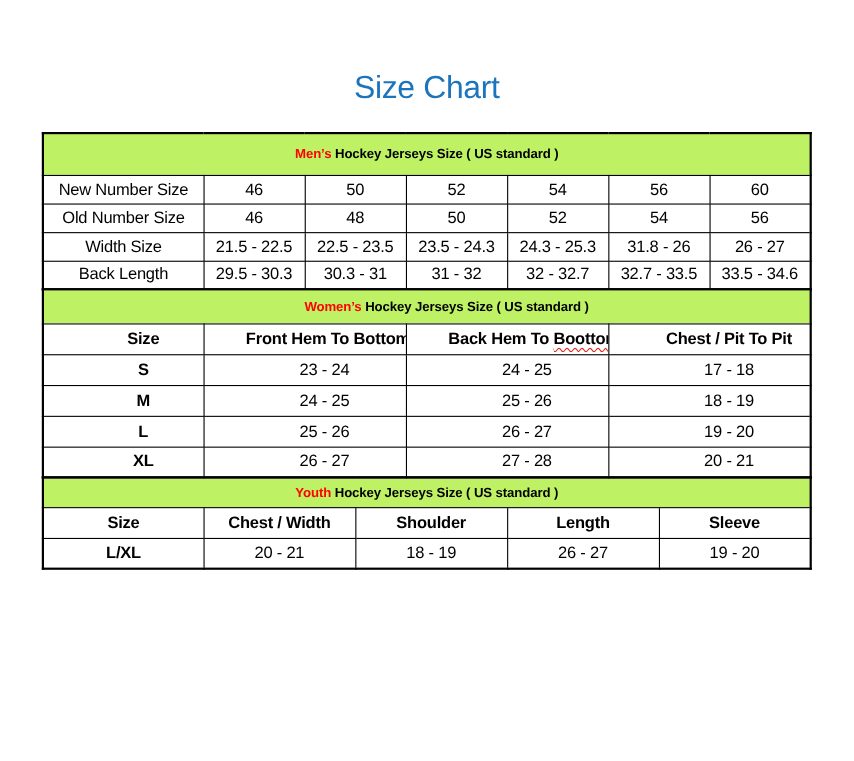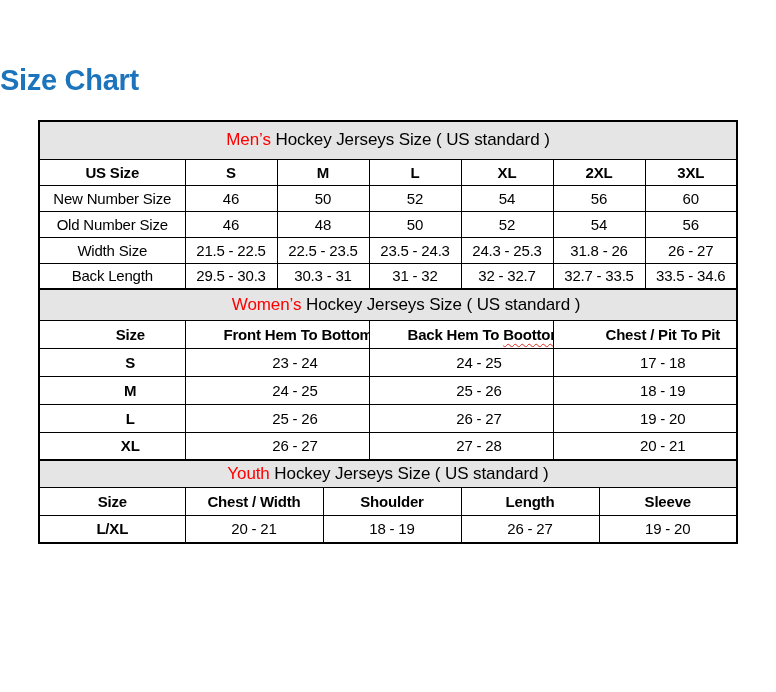--- a/index.html
+++ b/index.html
@@ -8,22 +8,22 @@
     width: 776px; height: 692px;
     background: #ffffff;
     font-family: "Liberation Sans", sans-serif;
     color: #000000;
     overflow: hidden;
   }
   .page { position: relative; width: 776px; height: 692px; }
 
   .page-title {
     position: absolute; top: 64px; left: 0; right: 0;
-    margin: 0; 
-    font-size: 29px; font-weight: bold; letter-spacing: -0.3px;
+    margin: 0; text-align: center;
+    font-size: 29px; font-weight: normal; letter-spacing: -0.3px;
     color: #1b74bc;
   }
 
   .tables {
     position: absolute; top: 120px; left: 38px; width: 700px;
   }
 
   table {
     width: 700px;
     border-collapse: collapse;
@@ -38,23 +38,23 @@
     vertical-align: middle;
     padding: 0 2px;
     font-size: 15px;
     letter-spacing: -0.2px;
     white-space: nowrap;
     overflow: hidden;
   }
 
   
   tr.sec td {
-    background: #e5e5e5;
-    font-size: 17px;
-    font-weight: normal;
+    background: #bef264;
+    font-size: 12px;
+    font-weight: bold;
     letter-spacing: -0.1px;
   }
   .sec-red { color: #ff0000; }
 
   
   .t-mens  tr.sec td   { height: 38px; }
   .t-mens  th, .t-mens td { height: 26px; }
   .t-women tr.sec td   { height: 31px; }
   .t-women th, .t-women td { height: 28px; padding-left: 38px; }
   .t-youth tr.sec td   { height: 27px; text-align: center; }
@@ -87,29 +87,20 @@
           <col>
           <col>
           <col>
           <col>
       </colgroup>
       <tbody>
           <tr class="sec">
         <td colspan="7"><span class="sec-red">Men’s</span><span> Hockey Jerseys Size ( US standard )</span></td>
       </tr>
       <tr>
-        <th>US Size</th>
-        <th>S</th>
-        <th>M</th>
-        <th>L</th>
-        <th>XL</th>
-        <th>2XL</th>
-        <th>3XL</th>
-      </tr>
-      <tr>
         <td class="lbl">New Number Size</td>
         <td>46</td>
         <td>50</td>
         <td>52</td>
         <td>54</td>
         <td>56</td>
         <td>60</td>
       </tr>
       <tr>
         <td class="lbl">Old Number Size</td>

